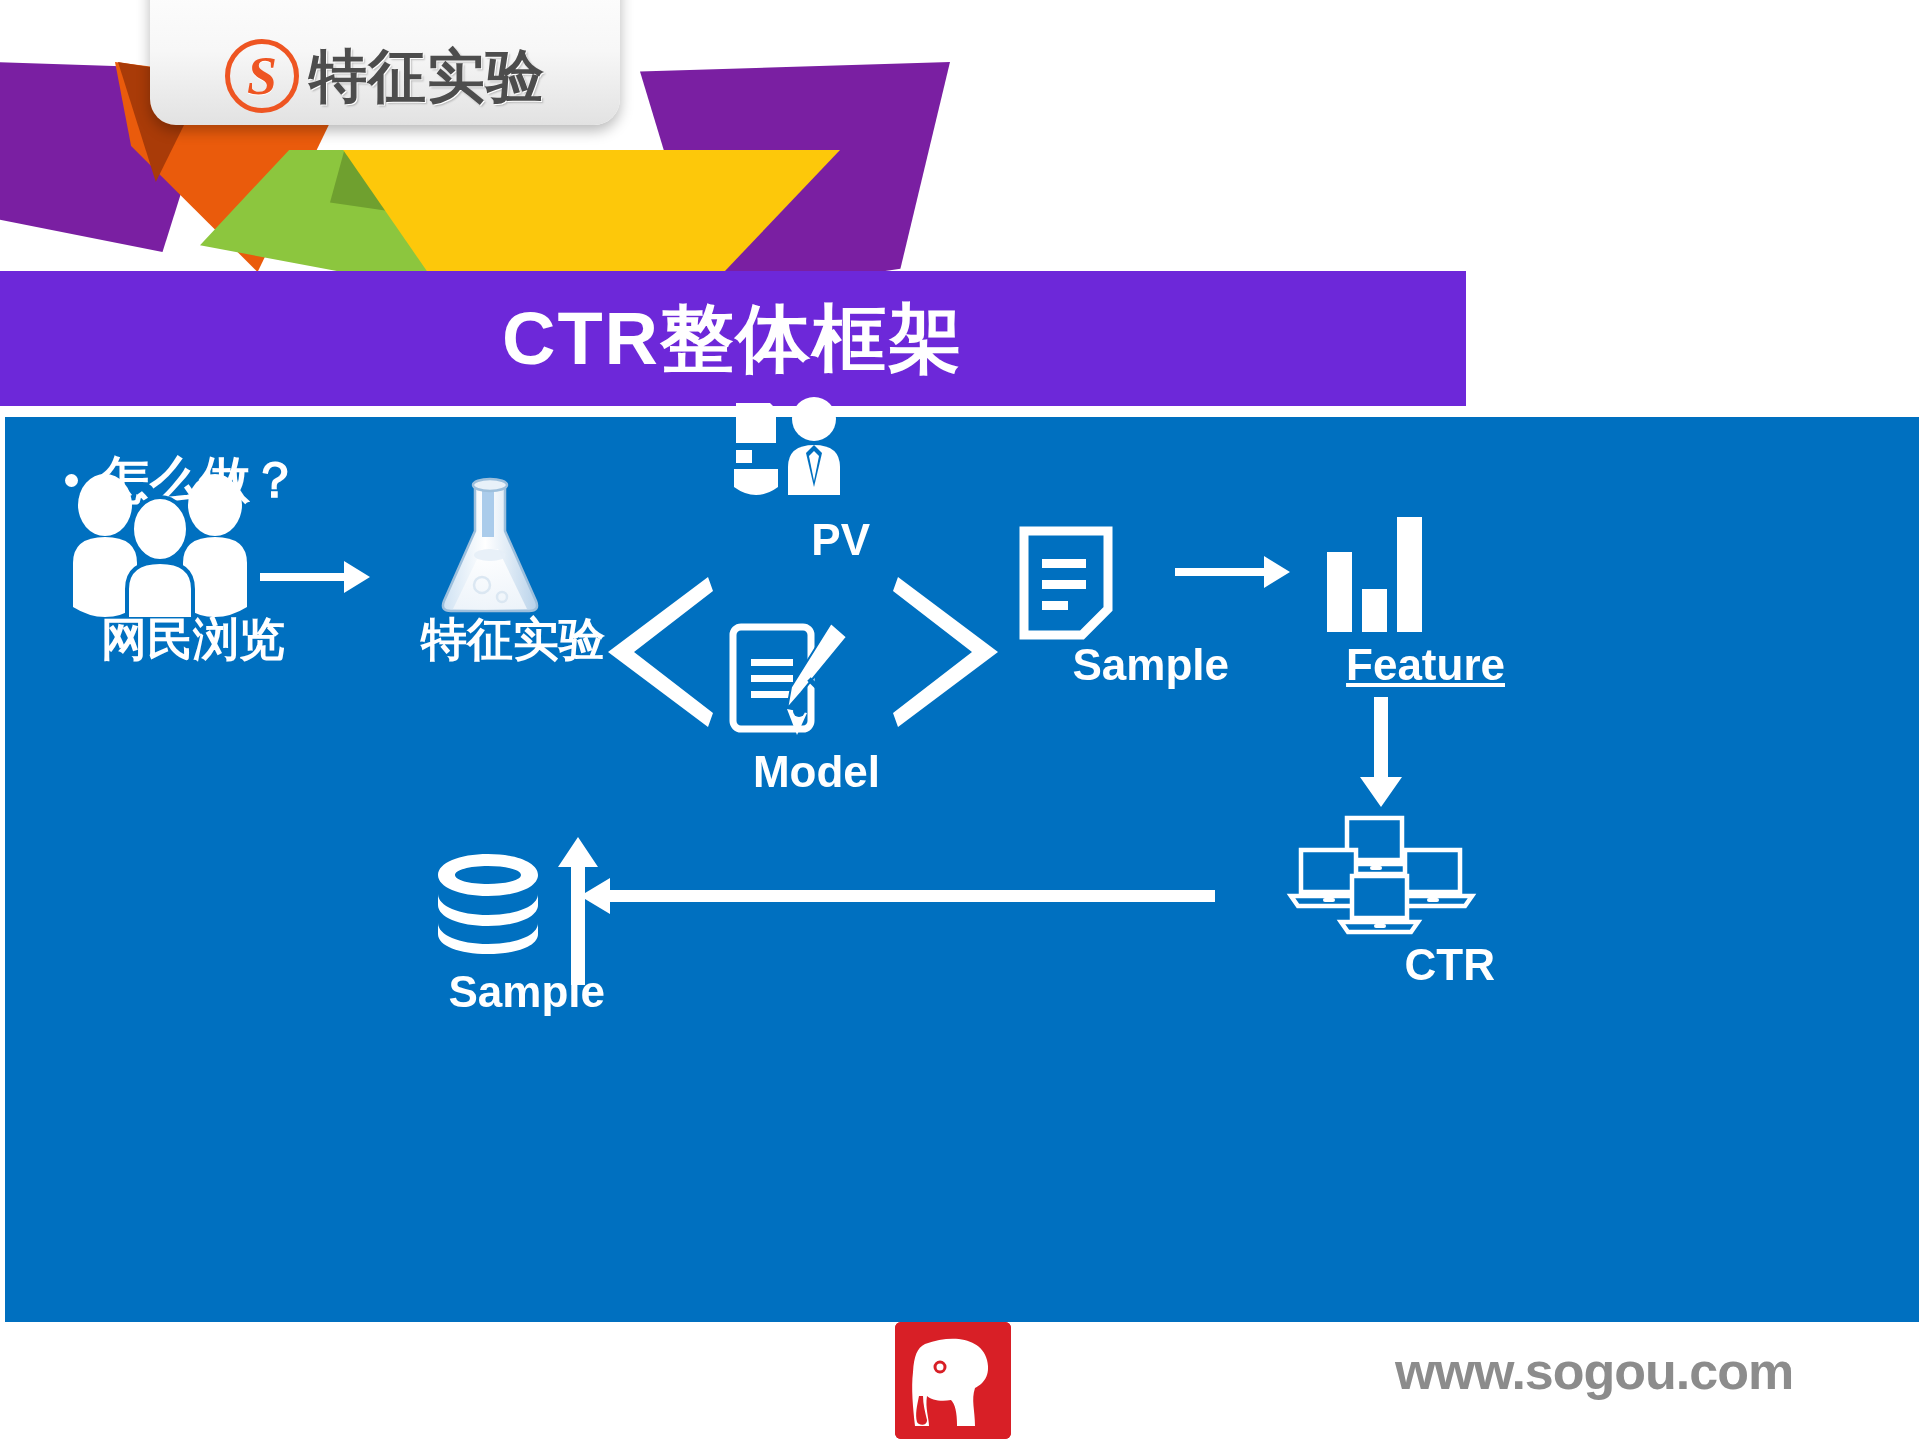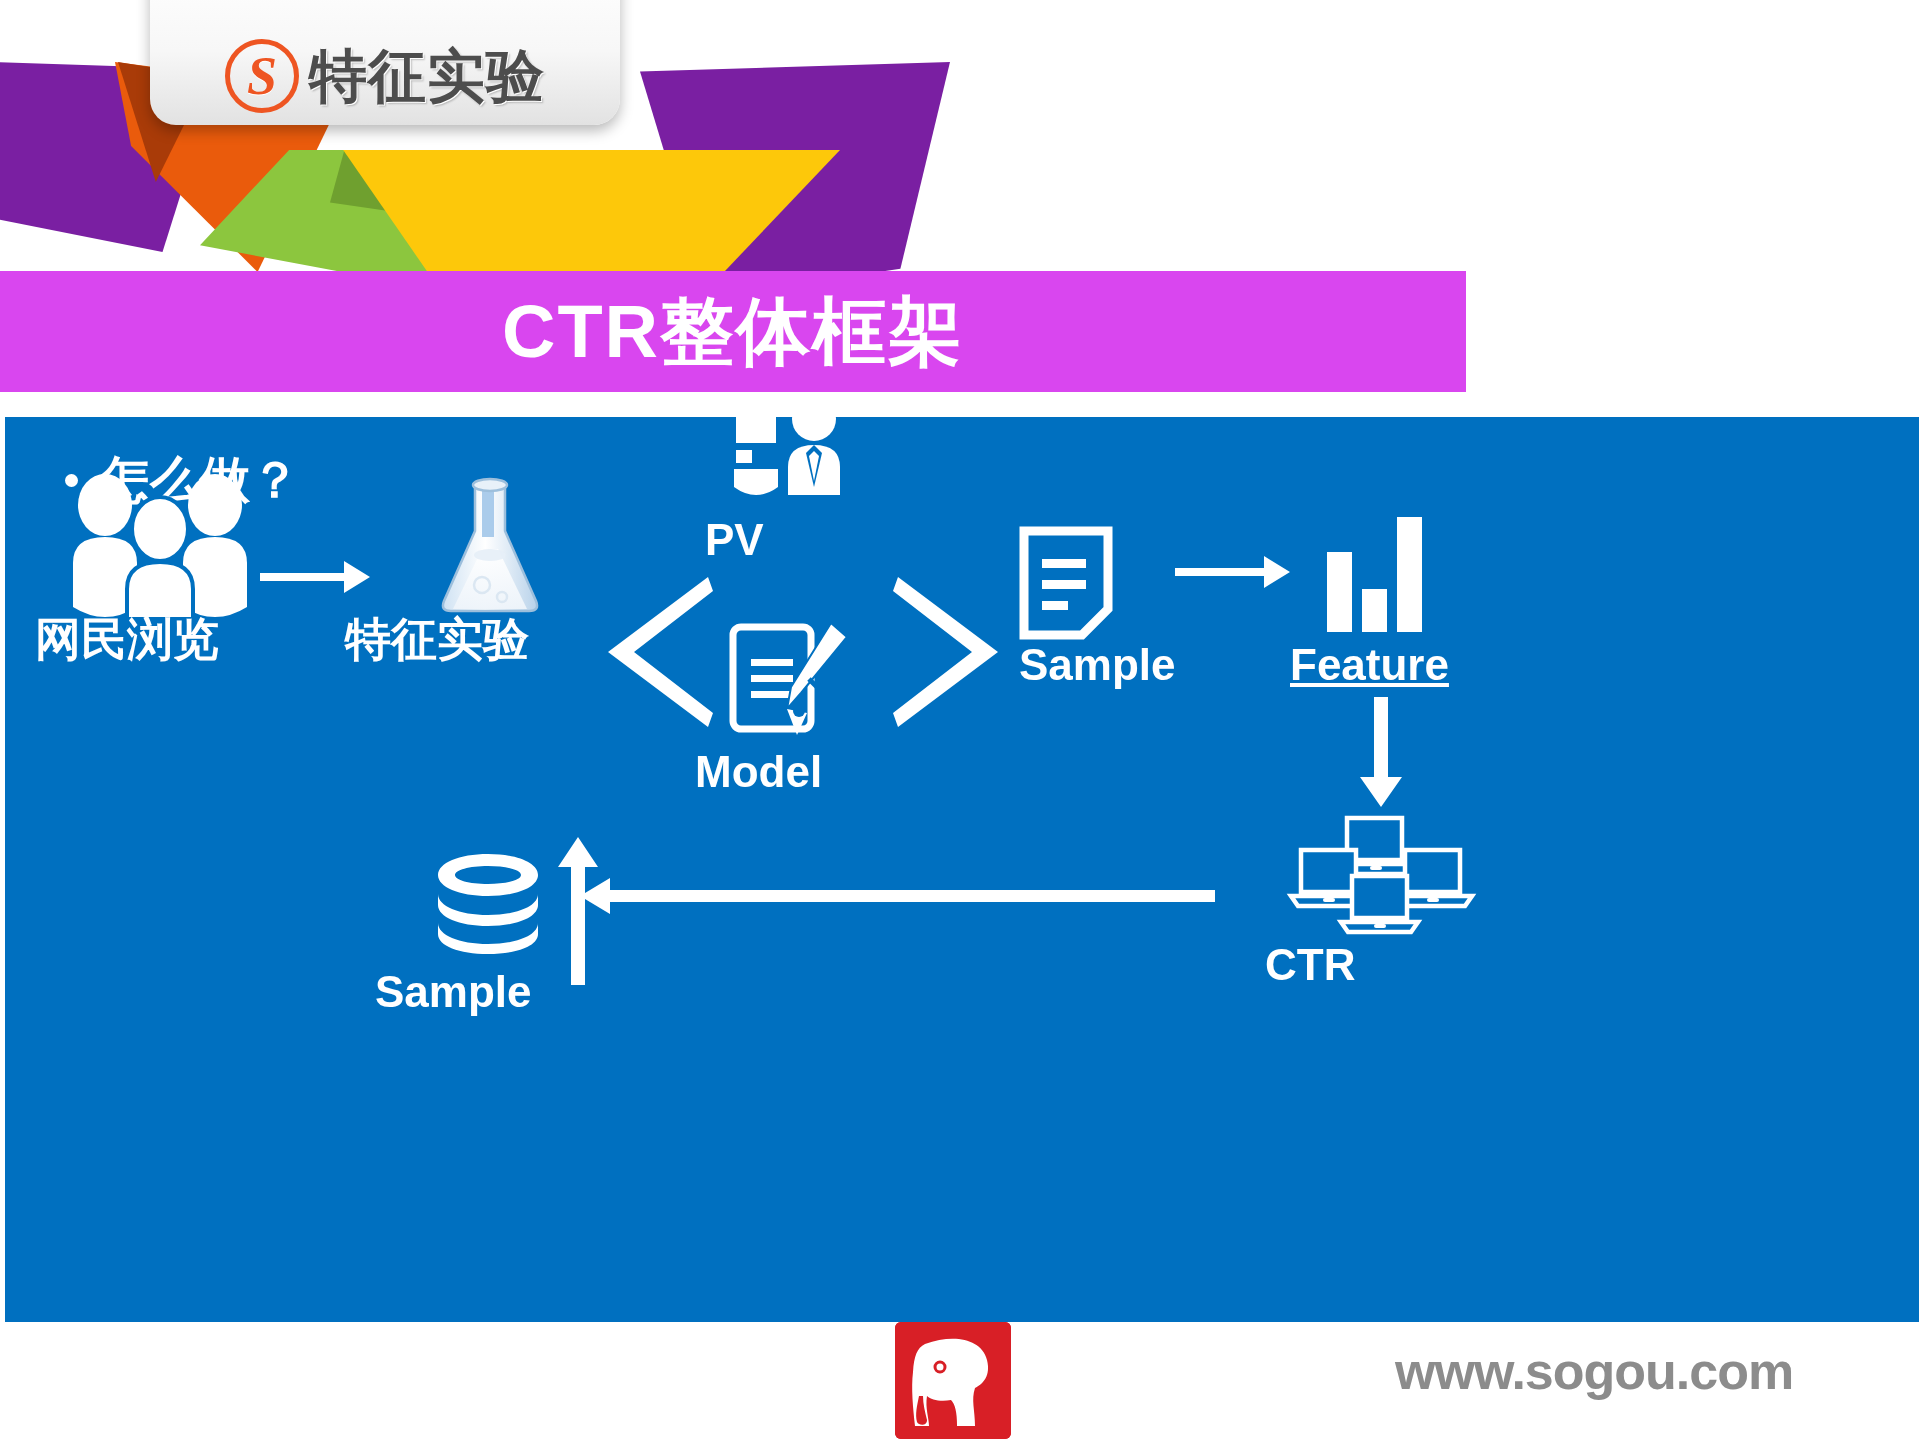--- a/index.html
+++ b/index.html
@@ -62,38 +62,38 @@
     text-shadow:0 1px 0 #fff;
   }
   #logo-text{
     font-size:58px;font-weight:bold;color:#4d4d4d;
     letter-spacing:1px;line-height:1;
     text-shadow:1px 1px 0 #ffffff, 2px 2px 2px rgba(0,0,0,.22);
   }
 
   
   #title-bar{
-    position:absolute;left:0;top:271px;width:1466px;height:121px;background:#d946ef;
+    position:absolute;left:0;top:271px;width:1466px;height:135px;background:#6d28d9;
     display:flex;align-items:center;justify-content:center;
   }
   #title-text{
     color:#ffffff;font-size:74px;font-weight:bold;letter-spacing:2px;line-height:1;
   }
 
   
   #main-panel{
     position:absolute;left:5px;top:417px;width:1914px;height:905px;background:#0070c0;
   }
 
   #bullet-row{position:absolute;left:60px;top:38px;display:flex;align-items:center;gap:22px;}
   #bullet-dot{width:13px;height:13px;background:#fff;border-radius:50%;}
   #bullet-label{color:#fff;font-size:50px;font-weight:bold;line-height:1;}
 
   .node-label{
-    position:absolute;color:#ffffff;font-weight:bold;text-align:left;line-height:1.05;
+    position:absolute;color:#ffffff;font-weight:bold;text-align:right;line-height:1.05;
   }
   .cn-label{font-size:46px;}
   .en-label{font-size:44px;}
 
   .icon-box{position:absolute;}
   svg{display:block;overflow:visible;}
 
   #footer-logo{
     position:absolute;left:895px;top:1322px;width:116px;height:117px;background:#d81f26;
     border-radius:6px;overflow:hidden;

